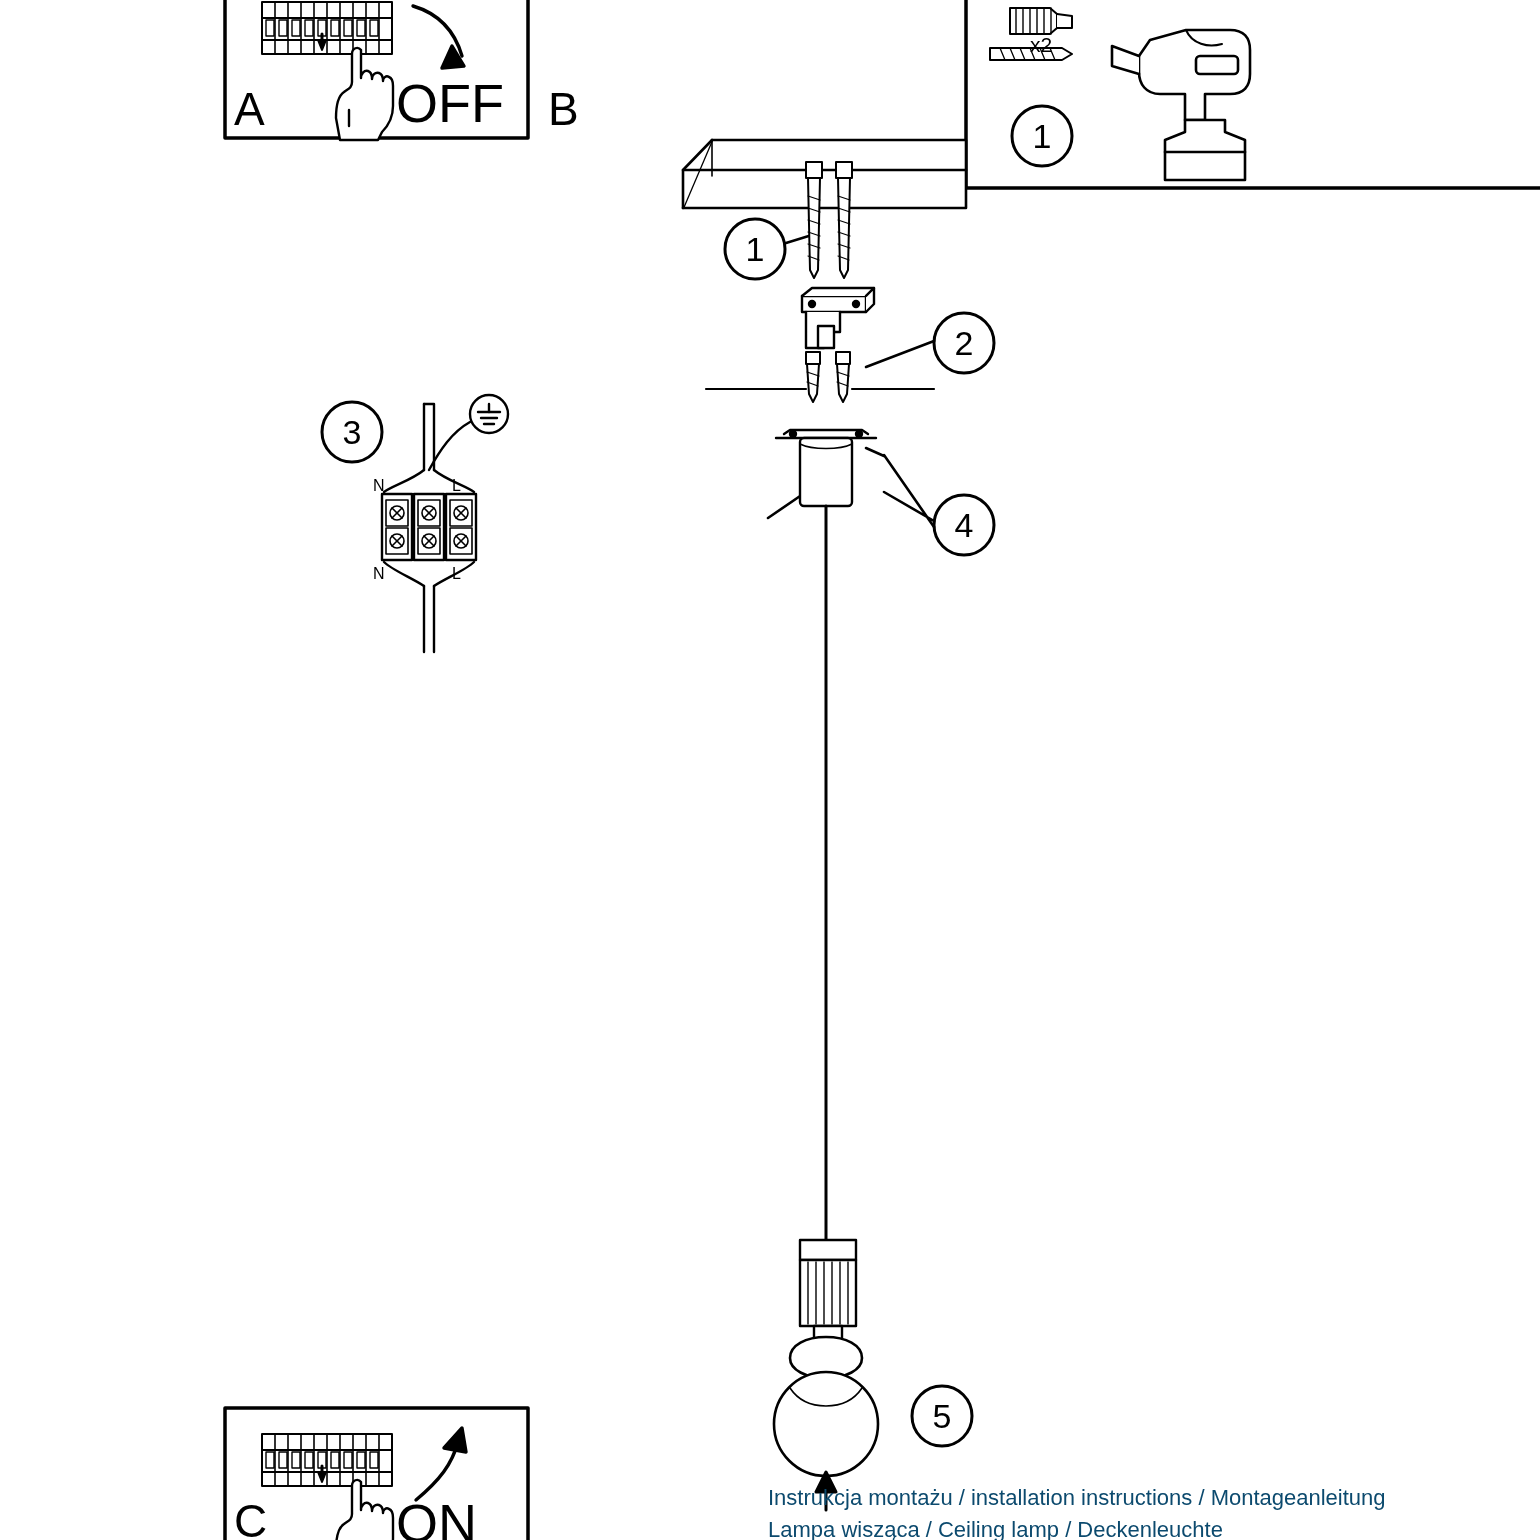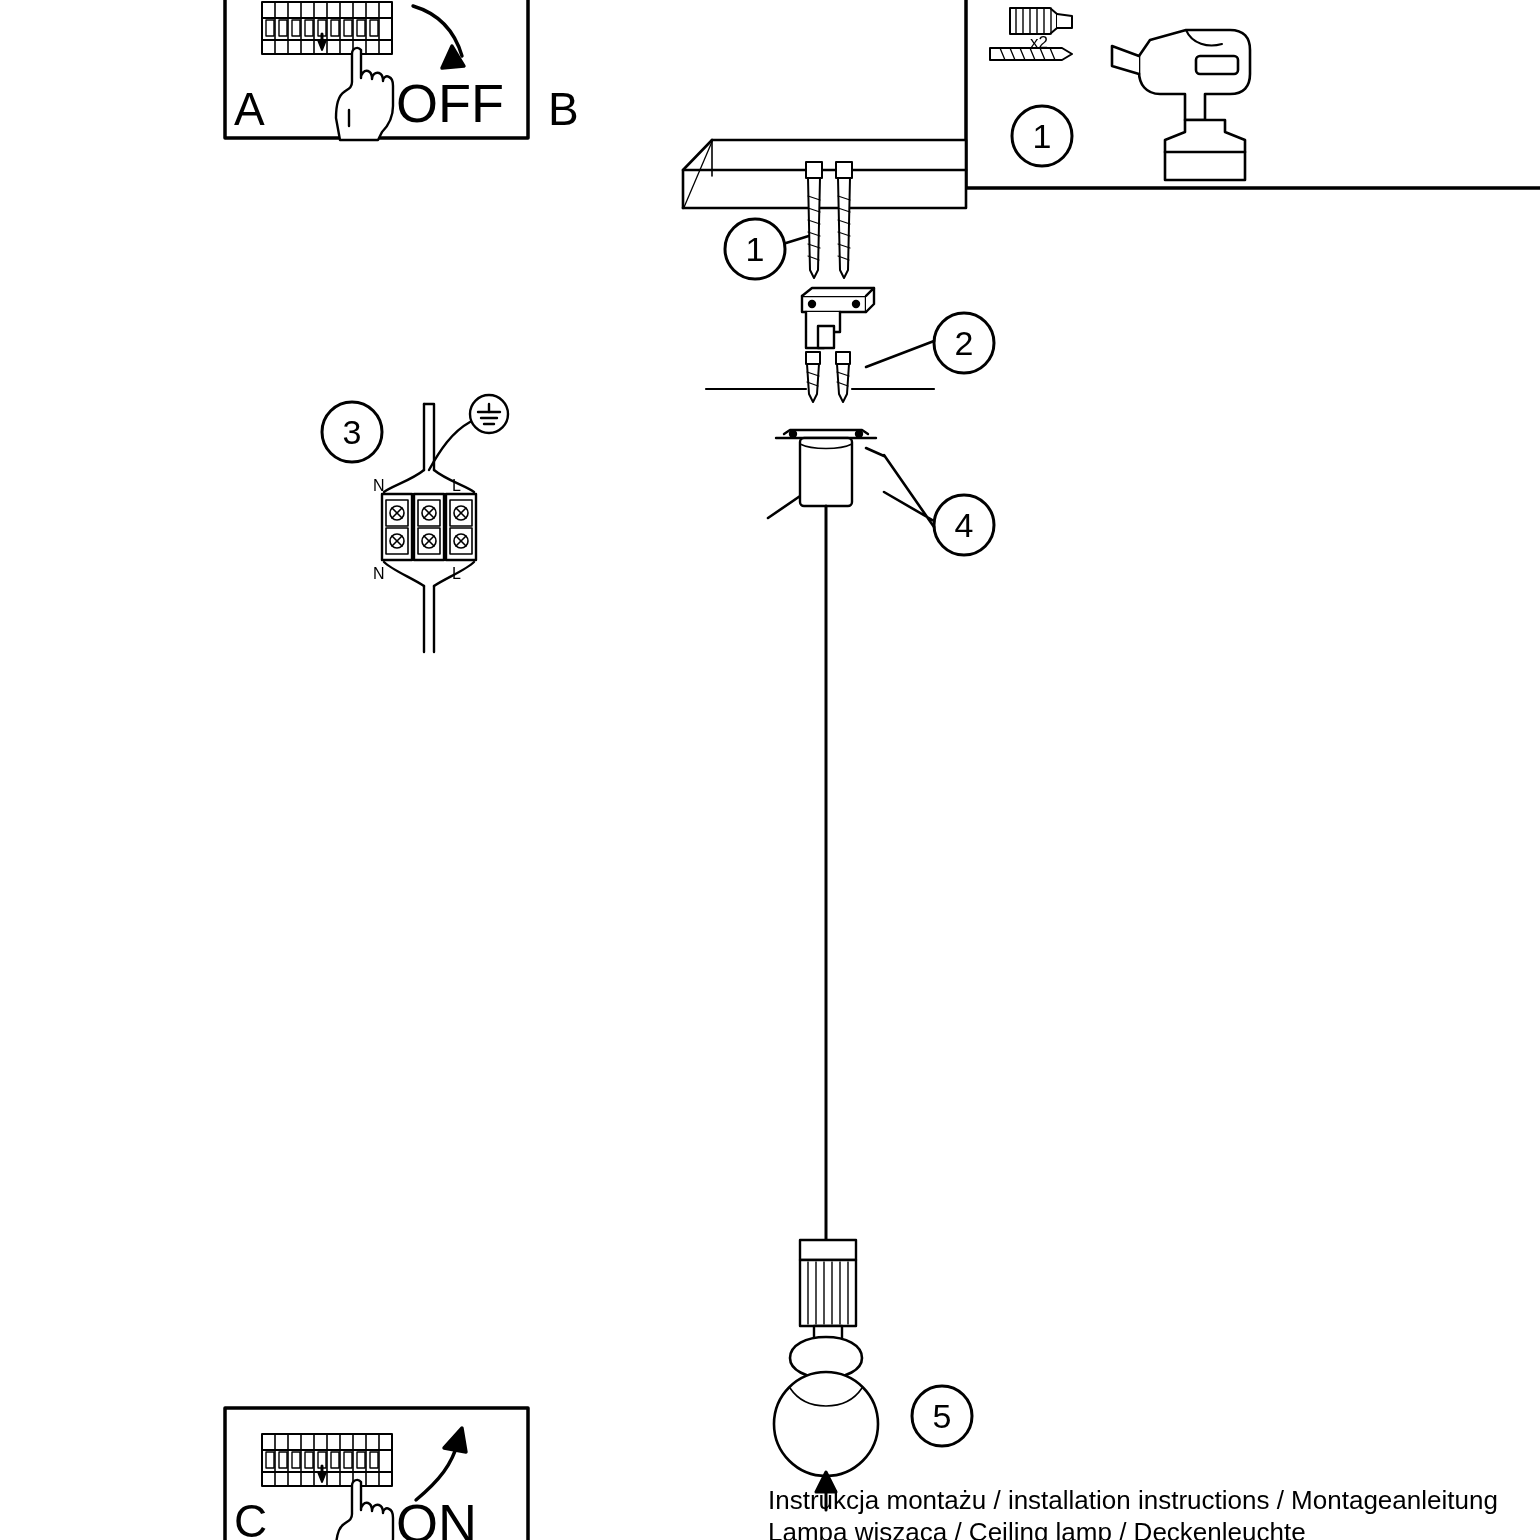--- a/index.html
+++ b/index.html
@@ -31,33 +31,33 @@
   }
   .lbl-A, .lbl-B, .lbl-C {
     font-size: 46px;
     font-weight: 400;
   }
   .lbl-onoff {
     font-size: 54px;
     font-weight: 400;
   }
   .lbl-x2 {
-    font-size: 17px;
+    font-size: 21px;
   }
   .lbl-term {
     font-size: 16px;
   }
   .lbl-num {
     font-size: 34px;
     text-align: center;
   }
   .footer-text {
     position: absolute;
-    font-size: 26px;
-    color: #000000;
+    font-size: 22px;
+    color: #0c4a6e;
     line-height: 1.35;
     white-space: nowrap;
   }
 </style>
 </head>
 <body>
 
 <div id="sheet">
 
   <svg class="svg-layer" viewBox="0 0 1540 1540">

